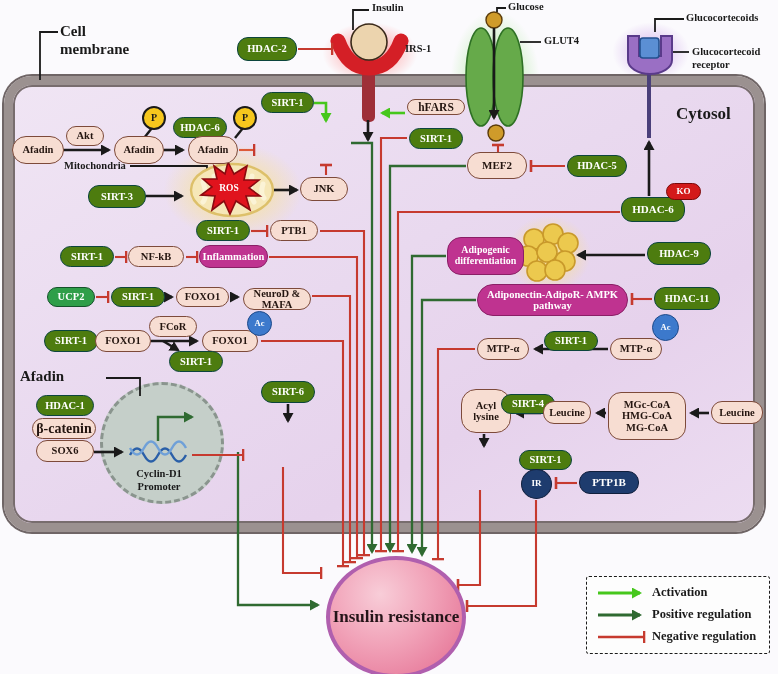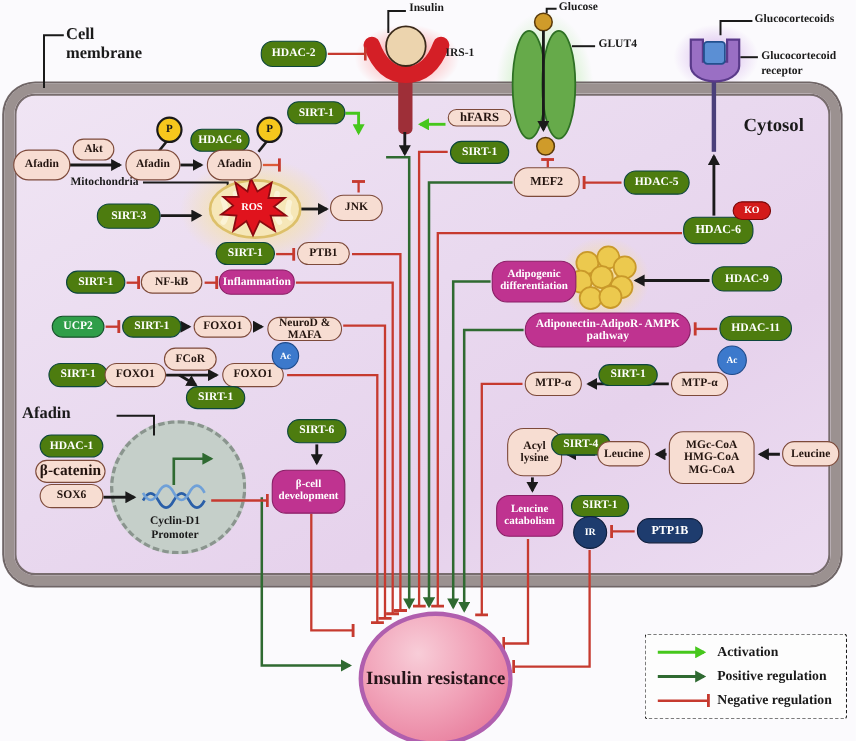--- a/index.html
+++ b/index.html
@@ -232,21 +232,20 @@
   <div class="node pinknode" style="left:95px;top:330px;width:56px;height:22px;">FOXO1</div>
   <div class="node pinknode" style="left:149px;top:316px;width:48px;height:21px;">FCoR</div>
   <div class="node pinknode" style="left:202px;top:330px;width:56px;height:22px;">FOXO1</div>
   <div class="node badge-ac" style="left:247px;top:311px;width:25px;height:25px;">Ac</div>
   <div class="node teal" style="left:169px;top:351px;width:54px;height:21px;">SIRT-1</div>
 
   <div class="node teal" style="left:36px;top:395px;width:58px;height:21px;">HDAC-1</div>
   <div class="node pinknode" style="left:32px;top:418px;width:64px;height:21px;font-size:14px;">β-catenin</div>
   <div class="node pinknode" style="left:36px;top:440px;width:58px;height:22px;">SOX6</div>
   <div class="node teal" style="left:261px;top:381px;width:54px;height:22px;">SIRT-6</div>
-  <div class="node magenta" style="left:247px;top:427px;width:67px;height:40px;border-radius:13px;font-size:10px;">β-cell development</div>
 
   <div class="node pinknode" style="left:407px;top:99px;width:58px;height:16px;border-radius:14px;font-size:11.5px;">hFARS</div>
   <div class="node teal" style="left:409px;top:128px;width:54px;height:21px;">SIRT-1</div>
   <div class="node pinknode" style="left:467px;top:152px;width:60px;height:27px;border-radius:13px;font-size:11px;">MEF2</div>
   <div class="node teal" style="left:567px;top:155px;width:60px;height:22px;">HDAC-5</div>
   <div class="node teal" style="left:621px;top:197px;width:64px;height:25px;font-size:11px;">HDAC-6</div>
   <div class="node badge-ko" style="left:666px;top:183px;width:35px;height:17px;">KO</div>
   <div class="node magenta" style="left:447px;top:237px;width:77px;height:38px;border-radius:14px;font-size:10px;">Adipogenic differentiation</div>
   <div class="node teal" style="left:647px;top:242px;width:64px;height:23px;">HDAC-9</div>
   <div class="node magenta" style="left:477px;top:284px;width:151px;height:32px;border-radius:16px;font-size:10.5px;">Adiponectin-AdipoR- AMPK pathway</div>
@@ -258,21 +257,20 @@
 
   <div class="node pinknode" style="left:461px;top:389px;width:50px;height:44px;border-radius:15px;">Acyl lysine</div>
   <div class="node teal" style="left:501px;top:394px;width:54px;height:20px;">SIRT-4</div>
   <div class="node pinknode" style="left:543px;top:401px;width:48px;height:23px;">Leucine</div>
   <div class="node pinknode" style="left:608px;top:392px;width:78px;height:48px;border-radius:13px;">
     <span>MGc-CoA</span>
     <span>HMG-CoA</span>
     <span>MG-CoA</span>
   </div>
   <div class="node pinknode" style="left:711px;top:401px;width:52px;height:23px;">Leucine</div>
-  <div class="node magenta" style="left:451px;top:450px;width:61px;height:38px;border-radius:12px;font-size:10px;">Leucine catabolism</div>
   <div class="node teal" style="left:519px;top:450px;width:53px;height:20px;">SIRT-1</div>
   <div class="node navy" style="left:521px;top:469px;width:31px;height:30px;border-radius:50%;font-size:9px;">IR</div>
   <div class="node navy" style="left:579px;top:471px;width:60px;height:23px;font-size:11px;">PTP1B</div>
 
   <div id="insres">Insulin resistance</div>
 
   <div id="legend"></div>
   <div class="legend-lbl" style="left:652px;top:585px;">Activation</div>
   <div class="legend-lbl" style="left:652px;top:607px;">Positive regulation</div>
   <div class="legend-lbl" style="left:652px;top:629px;">Negative regulation</div>

